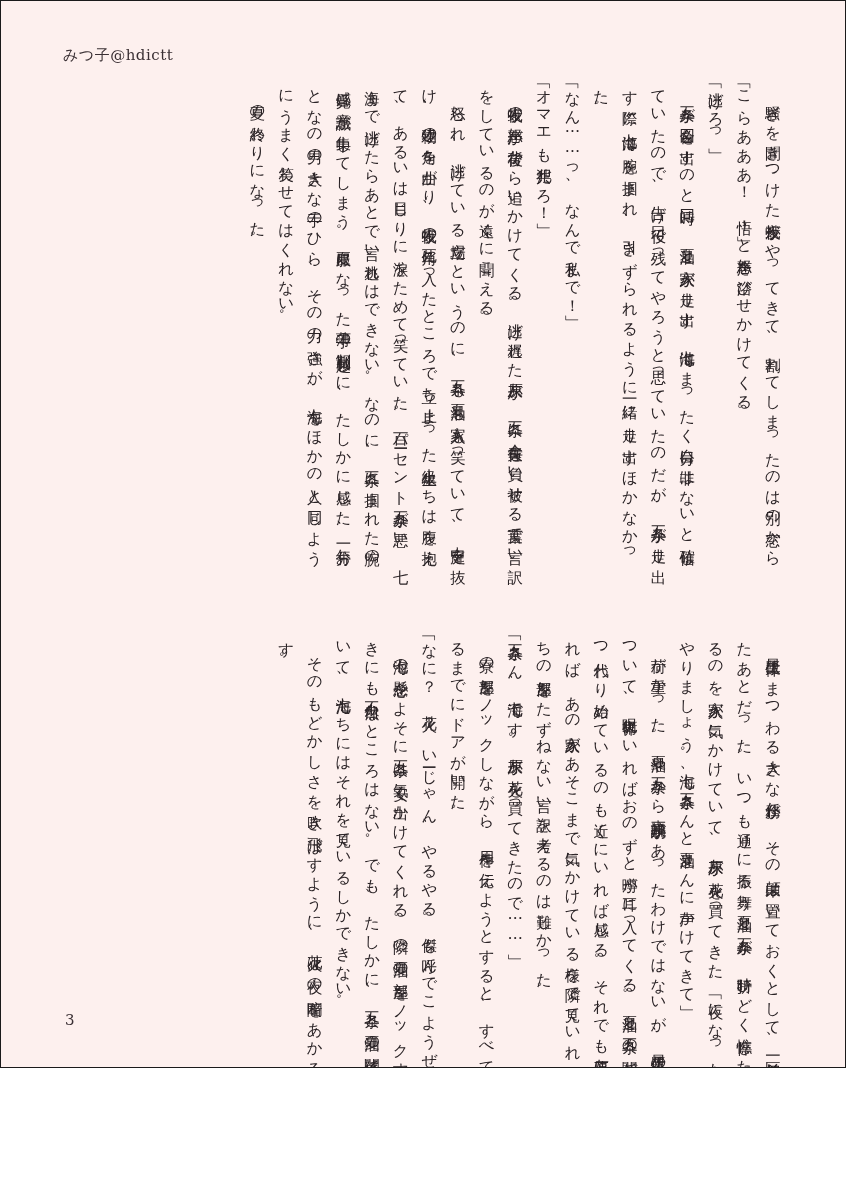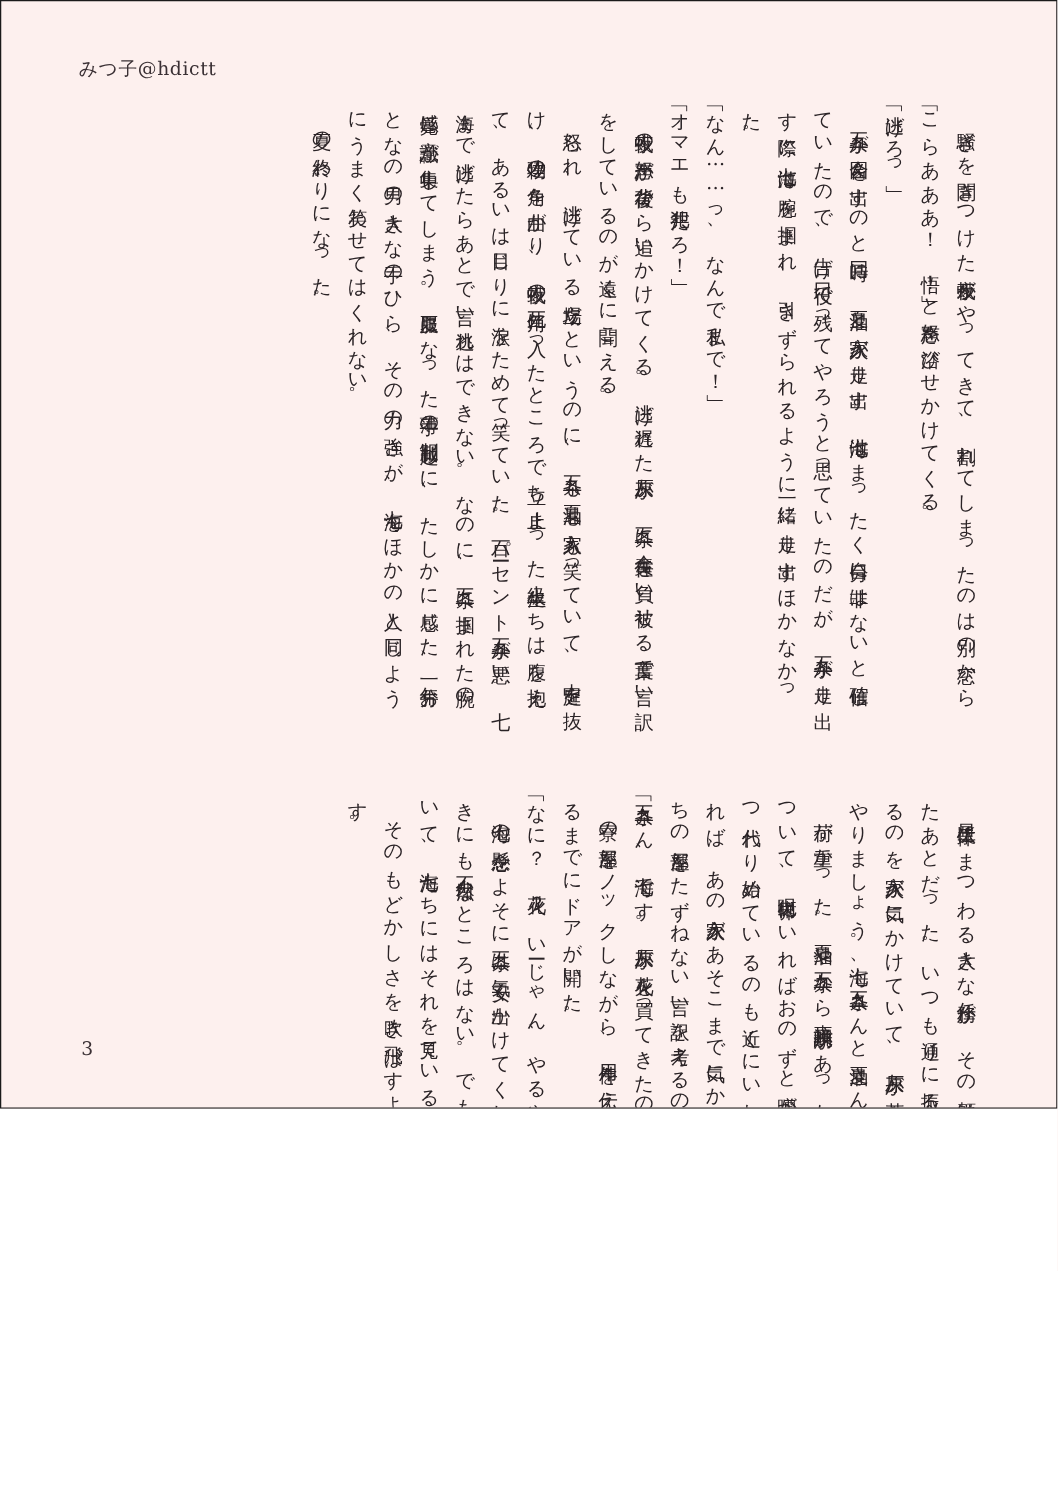--- a/index.html
+++ b/index.html
@@ -4,21 +4,21 @@
 <style>
   html, body {
     margin: 0;
     padding: 0;
     background: #ffffff;
   }
 
   .page {
     position: relative;
     width: 846px;
-    height: 887px;
+    height: 1068px;
     box-sizing: border-box;
     background: #fdf0ee;
     border: 1px solid #1a1a1a;
     overflow: hidden;
     font-family: "DejaVu Serif", "Liberation Serif", serif;
     color: #2a2326;
   }
 
   
   .running-header {

